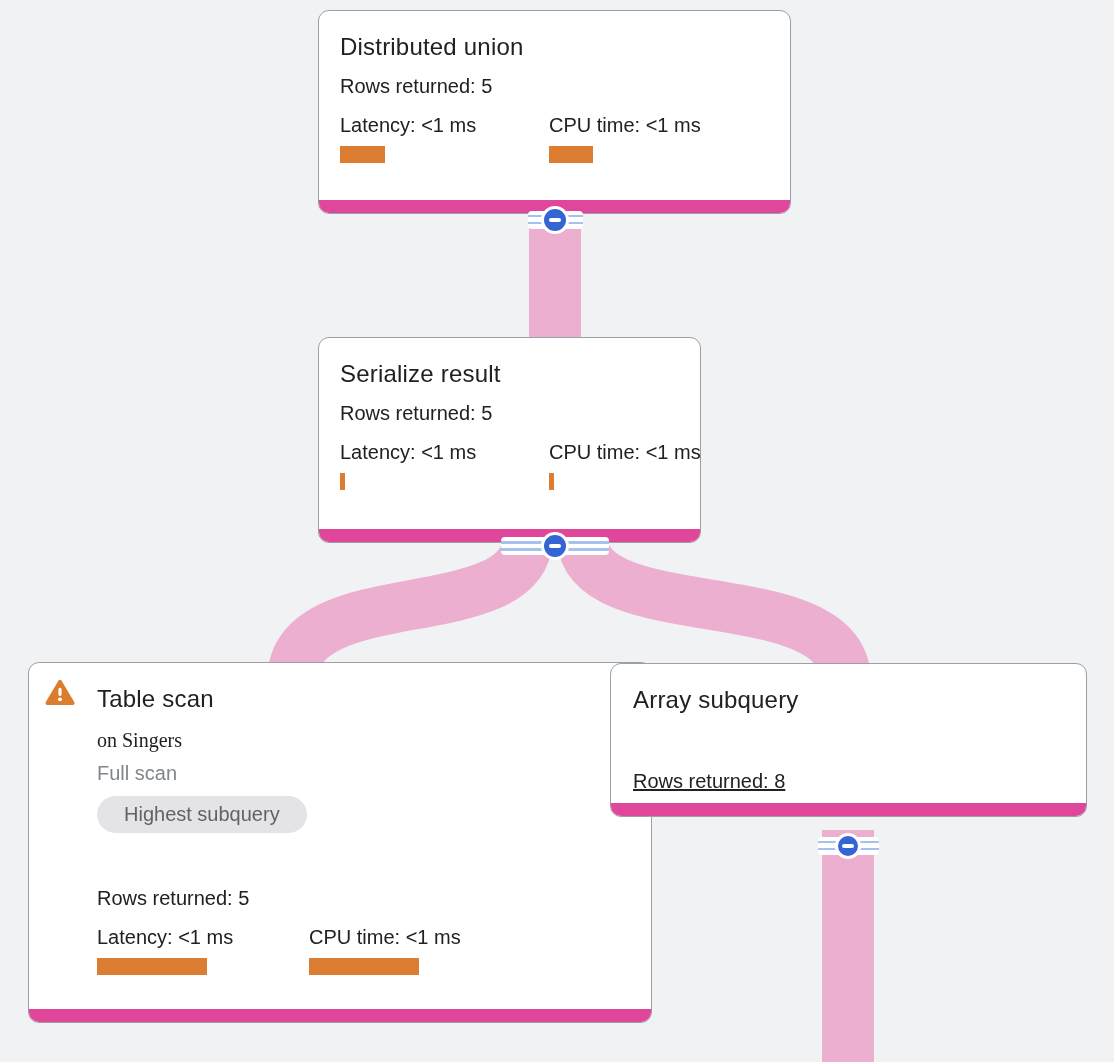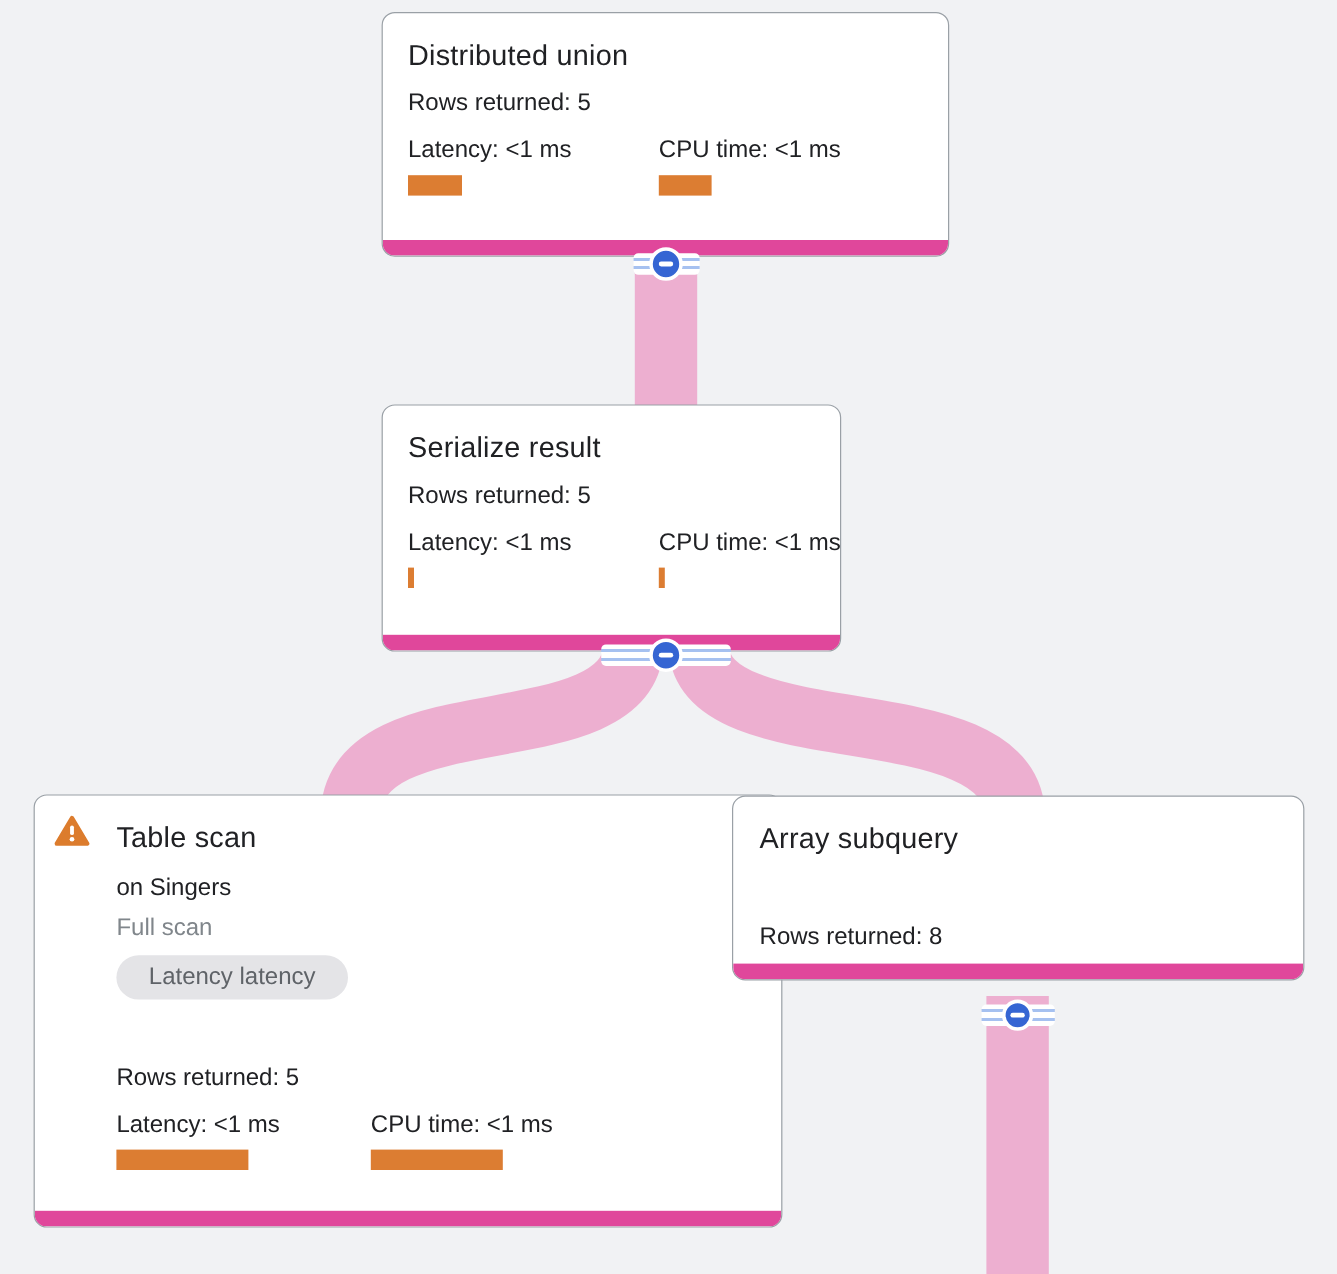--- a/index.html
+++ b/index.html
@@ -31,30 +31,30 @@
   .sub{position:absolute;font-size:20px;}
   
   #card-du{left:318px;top:10px;width:473px;height:204px;}
   #card-sr{left:318px;top:337px;width:383px;height:206px;}
   #card-ts{left:28px;top:662px;width:624px;height:361px;}
   #card-as{left:610px;top:663px;width:477px;height:154px;}
   #card-du .card-rows, #card-sr .card-rows{top:64px;}
   #card-du .m-lat, #card-sr .m-lat{left:21px;top:103px;}
   #card-du .m-cpu, #card-sr .m-cpu{left:230px;top:103px;}
   #card-ts .card-title{left:68px;}
-  #card-ts .sub-on{left:68px;top:66px;color:#202124;}
+  #card-ts .sub-on{left:68px;top:66px;color:#202124;font-family:Liberation Serif, serif;}
   #card-ts .sub-full{left:68px;top:99px;}
   #card-ts .pill-1{left:68px;top:133px;}
   #card-ts .pill-2{left:68px;top:178px;}
   #card-ts .card-rows{left:68px;top:224px;}
   #card-ts .m-lat{left:68px;top:263px;}
   #card-ts .m-cpu{left:280px;top:263px;}
   #card-as .card-title{left:22px;}
   #card-as .pill-1{left:18px;top:59px;}
-  #card-as .card-rows{left:22px;top:106px;}
+  #card-as .card-rows{left:22px;top:106px;text-decoration:underline;}
   .warn-icon{position:absolute;left:16px;top:16px;width:30px;height:27px;}
   
   .collapse-btn{position:absolute;z-index:2;}
   .stripe-band{
     position:absolute;height:18px;border-radius:4px;
     background:linear-gradient(
       #FFFFFF 0 4px, #A6C1F0 4px 6.5px,
       #FFFFFF 6.5px 11px, #A6C1F0 11px 13.5px, #FFFFFF 13.5px 18px);
   }
   .collapse-circle{
@@ -114,21 +114,21 @@
 
 <div class="card" id="card-ts">
   <svg class="warn-icon" viewBox="0 0 24 22">
     <path d="M12 2.2 L22.3 19.6 H1.7 Z" fill="#DC7C2D" stroke="#DC7C2D" stroke-width="3" stroke-linejoin="round"></path>
     <rect x="10.7" y="7.2" width="2.6" height="6.6" rx="1.3" fill="#FFFFFF"></rect>
     <circle cx="12" cy="16.6" r="1.6" fill="#FFFFFF"></circle>
   </svg>
   <div class="card-title">Table scan</div>
   <div class="sub sub-on">on Singers</div>
   <div class="sub sub-full muted">Full scan</div>
-  <div class="pill pill-1">Latency latency</div>
+  <div class="pill pill-1">Highest subquery</div>
   <div class="card-rows">Rows returned: 5</div>
   <div class="metric m-lat">
     <div class="metric-label">Latency: &lt;1 ms</div>
     <div class="metric-bar" style="width: 110px;"></div>
   </div>
   <div class="metric m-cpu">
     <div class="metric-label">CPU time: &lt;1 ms</div>
     <div class="metric-bar" style="width: 110px;"></div>
   </div>
   <div class="card-footer"></div>

